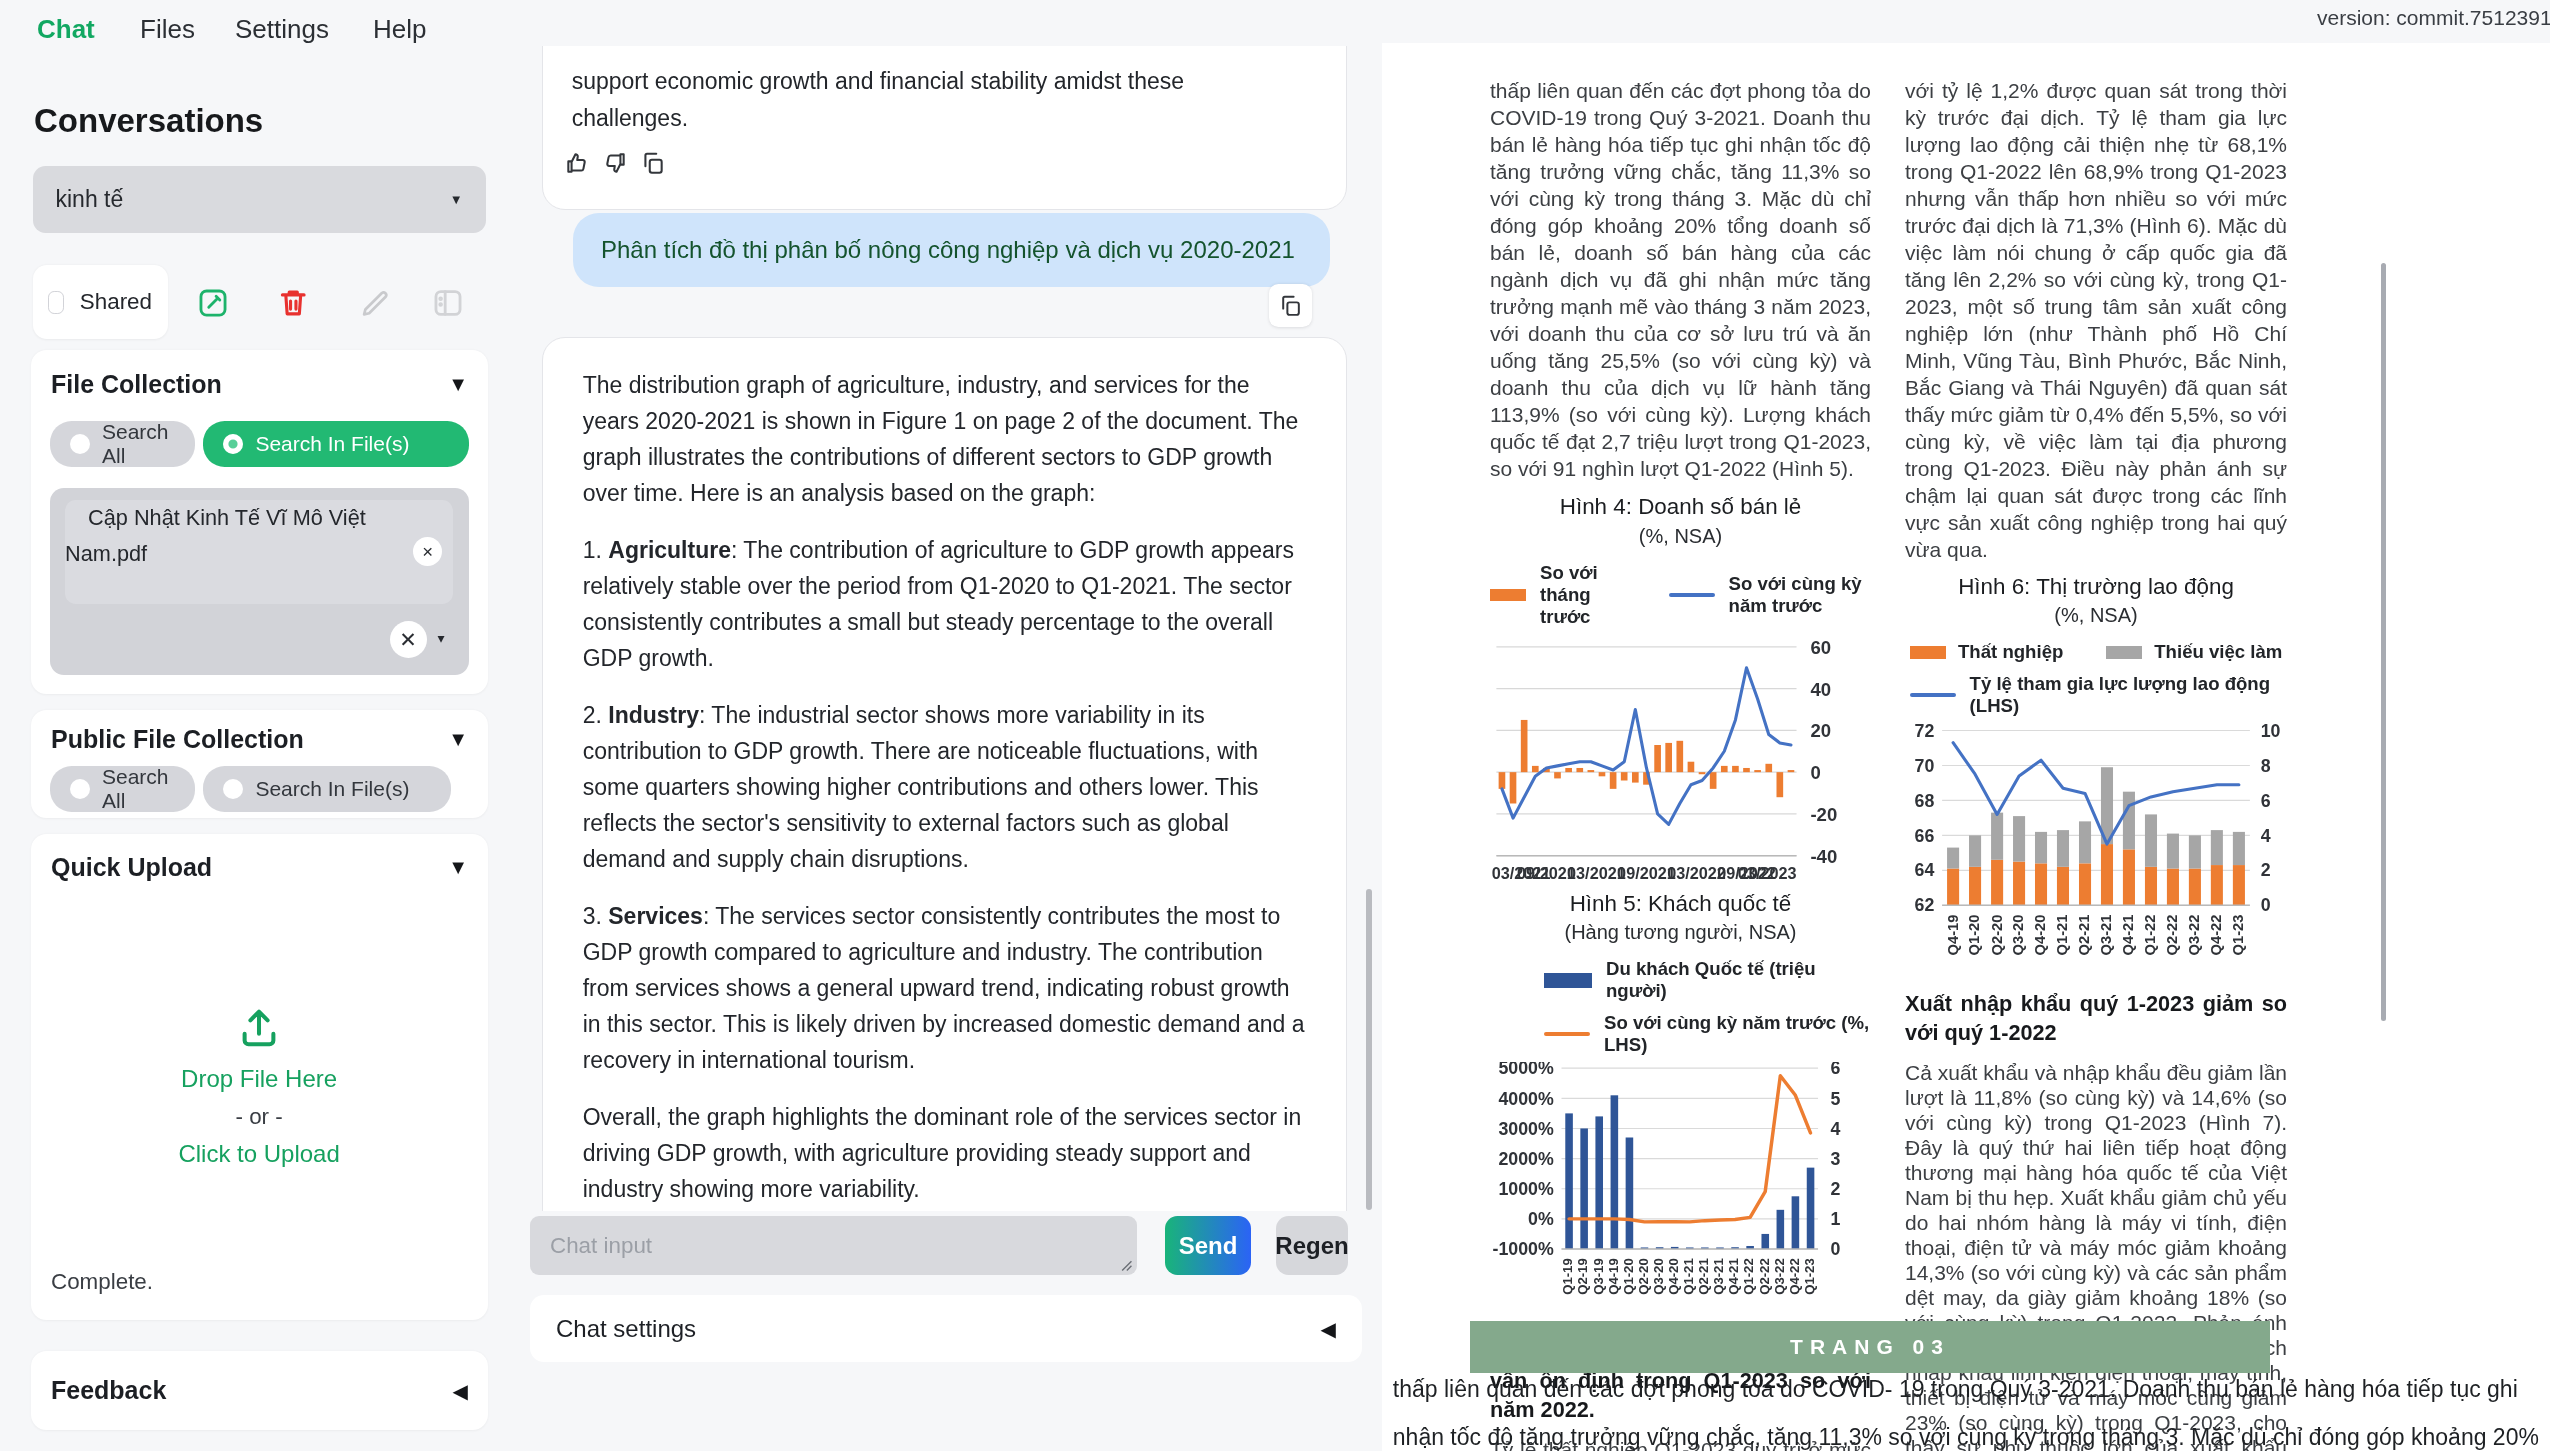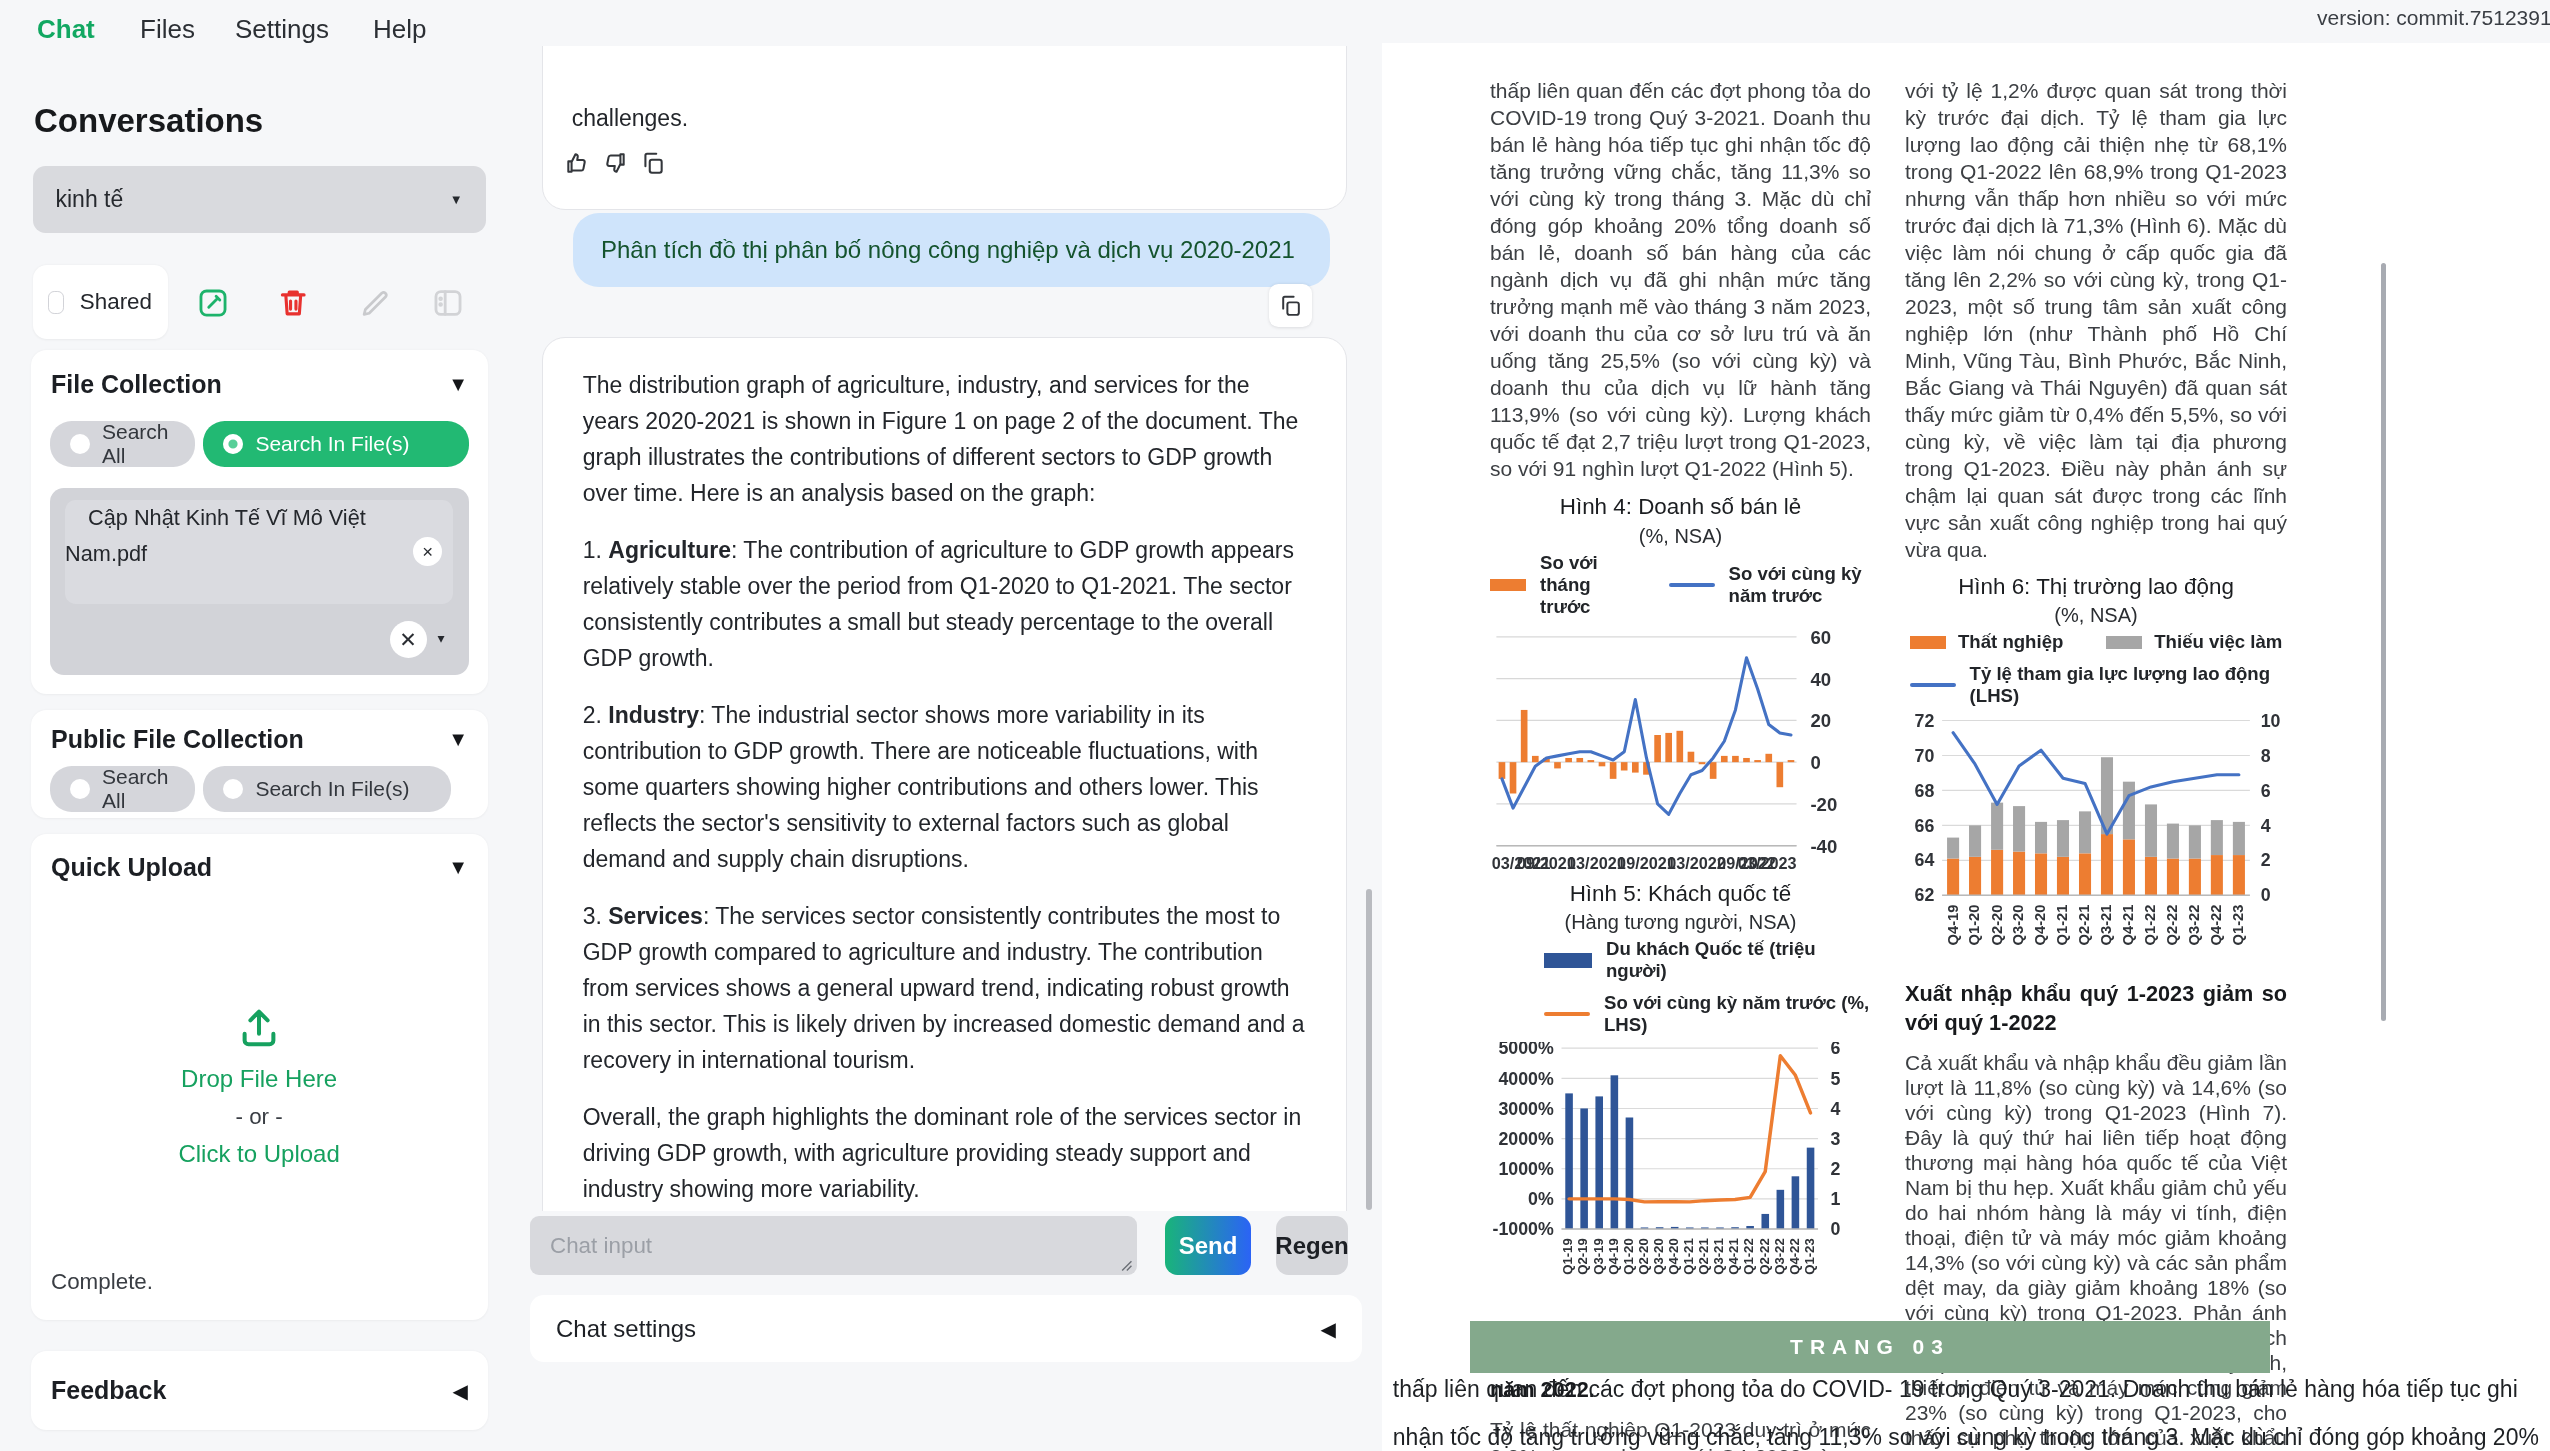--- a/index.html
+++ b/index.html
@@ -54,21 +54,21 @@
   .bar{background:#fff;border-radius:14px;display:flex;align-items:center;justify-content:space-between;padding:0 26px}
   .bar .t{font-size:24px;color:#1d2025}
   .scrollbar{background:#b9bbc0;border-radius:3.9px;cursor:grab}
   
   .docpanel{background:#fff}
   .doc-p{font-size:21px;line-height:27px;color:#3c3f43;text-align:justify}
   .doc-p2{font-size:21px;line-height:25px;color:#3c3f43;text-align:justify}
   .doc-h2{font-size:21.7px;line-height:29px;font-weight:700;color:#17191c;text-align:justify}
   .c-title{font-size:22.4px;font-weight:400;color:#1b1d20;text-align:center}
   .c-sub{font-size:20px;color:#2a2d31;text-align:center;margin-top:4.6px}
-  .legend-row{display:flex;align-items:center;justify-content:center;gap:14px;margin-top:4px}
+  .legend-row{display:flex;align-items:center;justify-content:center;gap:14px;margin-top:14px}
   .legend-row.left{justify-content:flex-start;margin-left:54px}
   .legend-lab{font-size:18.6px;color:#222529;font-weight:600}
   .sw-rect{width:36px;height:12.4px;flex:none}
   .sw-rect.big{width:48px;height:15.5px}
   .sw-line{width:46px;height:3.9px;border-radius:2.3px;flex:none}
   .banner{display:flex;align-items:center;justify-content:center;color:#fff;font-size:21px;font-weight:700;letter-spacing:7px}
   .overflow-text{font-size:23px;line-height:48px;color:#1e2124}
   svg text{font-family:"Liberation Sans","DejaVu Sans",sans-serif}
 </style>
 </head>
@@ -181,20 +181,21 @@
     <div class="card-head" style="height:79px">
       <span class="t">Feedback</span>
       <span class="tri">◀</span>
     </div>
   </div>
 </div>
 
 <div class="abs" style="left:520px;top:46px;width:857px;height:1165px;overflow:hidden">
 
   <div class="abs bubble" style="left:21.7px;top:-108px;width:805px;height:272px">
+    <div class="chatline" style="position:absolute;left:29px;top:124px">support economic growth and financial stability amidst these</div>
     <div class="chatline" style="position:absolute;left:29px;top:161px">challenges.</div>
   </div>
   <div class="abs msg-icons" style="left:36px;top:99px">
     <svg class="icon-btn" width="26" height="26" viewBox="0 0 24 24" fill="none" stroke="#33363b" stroke-width="1.9" stroke-linecap="round" stroke-linejoin="round">
         <path d="M4 10.5h3V20H4zM7 11l3.6-7c1.3 0 2.2.9 2.1 2l-.5 3.3h5.2c1.1 0 1.9 1 1.7 2l-1.2 6.1c-.2.9-1 1.6-1.9 1.6H7z"></path>
       </svg>
     <svg class="icon-btn" width="26" height="26" viewBox="0 0 24 24" fill="none" stroke="#33363b" stroke-width="1.9" stroke-linecap="round" stroke-linejoin="round" transform="rotate(180)">
         <path d="M4 10.5h3V20H4zM7 11l3.6-7c1.3 0 2.2.9 2.1 2l-.5 3.3h5.2c1.1 0 1.9 1 1.7 2l-1.2 6.1c-.2.9-1 1.6-1.9 1.6H7z"></path>
       </svg>
     <svg class="icon-btn" width="26" height="26" viewBox="0 0 24 24" fill="none" stroke="#33363b" stroke-width="1.9" stroke-linecap="round" stroke-linejoin="round">

